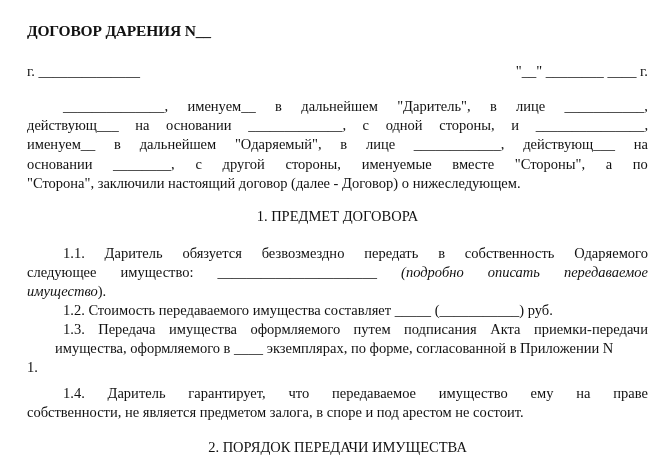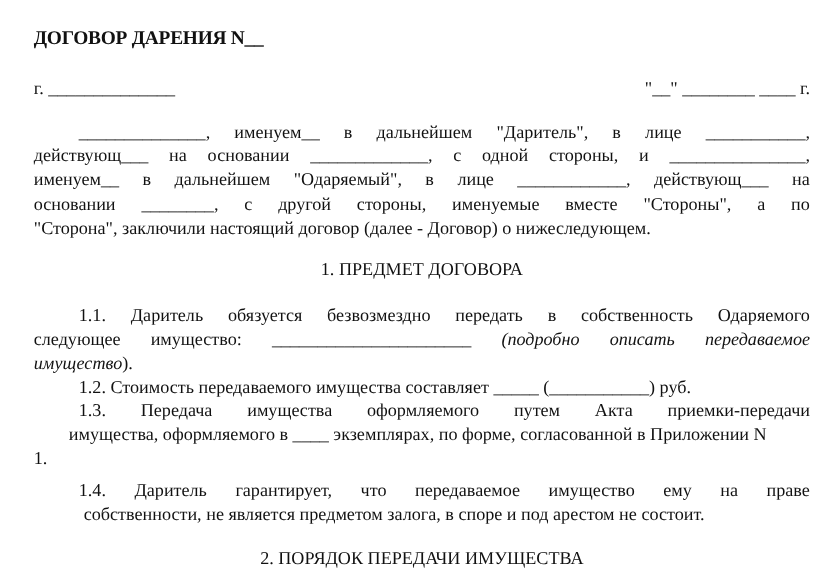--- a/index.html
+++ b/index.html
@@ -117,37 +117,38 @@
 
   <div class="para indent" style="top:301px; width:585px;">1.2. Стоимость передаваемого имущества составляет _____ (___________) руб.</div>
 
   <div class="para" style="top:320px;">
     <div class="row indent">
       <span>1.3.</span>
       <span>Передача</span>
       <span>имущества</span>
       <span>оформляемого</span>
       <span>путем</span>
+      <span>подписания</span>
       <span>Акта</span>
       <span>приемки-передачи</span>
     </div>
     <div style="white-space:nowrap;margin-left:28px;">имущества, оформляемого в ____ экземплярах, по форме, согласованной в Приложении N</div>
     <div>1.</div>
   </div>
 
   <div class="para" style="top:384px;">
     <div class="row indent">
       <span>1.4.</span>
       <span>Даритель</span>
       <span>гарантирует,</span>
       <span>что</span>
       <span>передаваемое</span>
       <span>имущество</span>
       <span>ему</span>
       <span>на</span>
       <span>праве</span>
     </div>
-    <div style="white-space:nowrap;margin-left:40px;">собственности, не является предметом залога, в споре и под арестом не состоит.</div>
+    <div style="white-space:nowrap;">собственности, не является предметом залога, в споре и под арестом не состоит.</div>
   </div>
 
   <div class="heading" style="top:439px;">2. ПОРЯДОК ПЕРЕДАЧИ ИМУЩЕСТВА</div>
 
 </div>
 
 </body></html>

